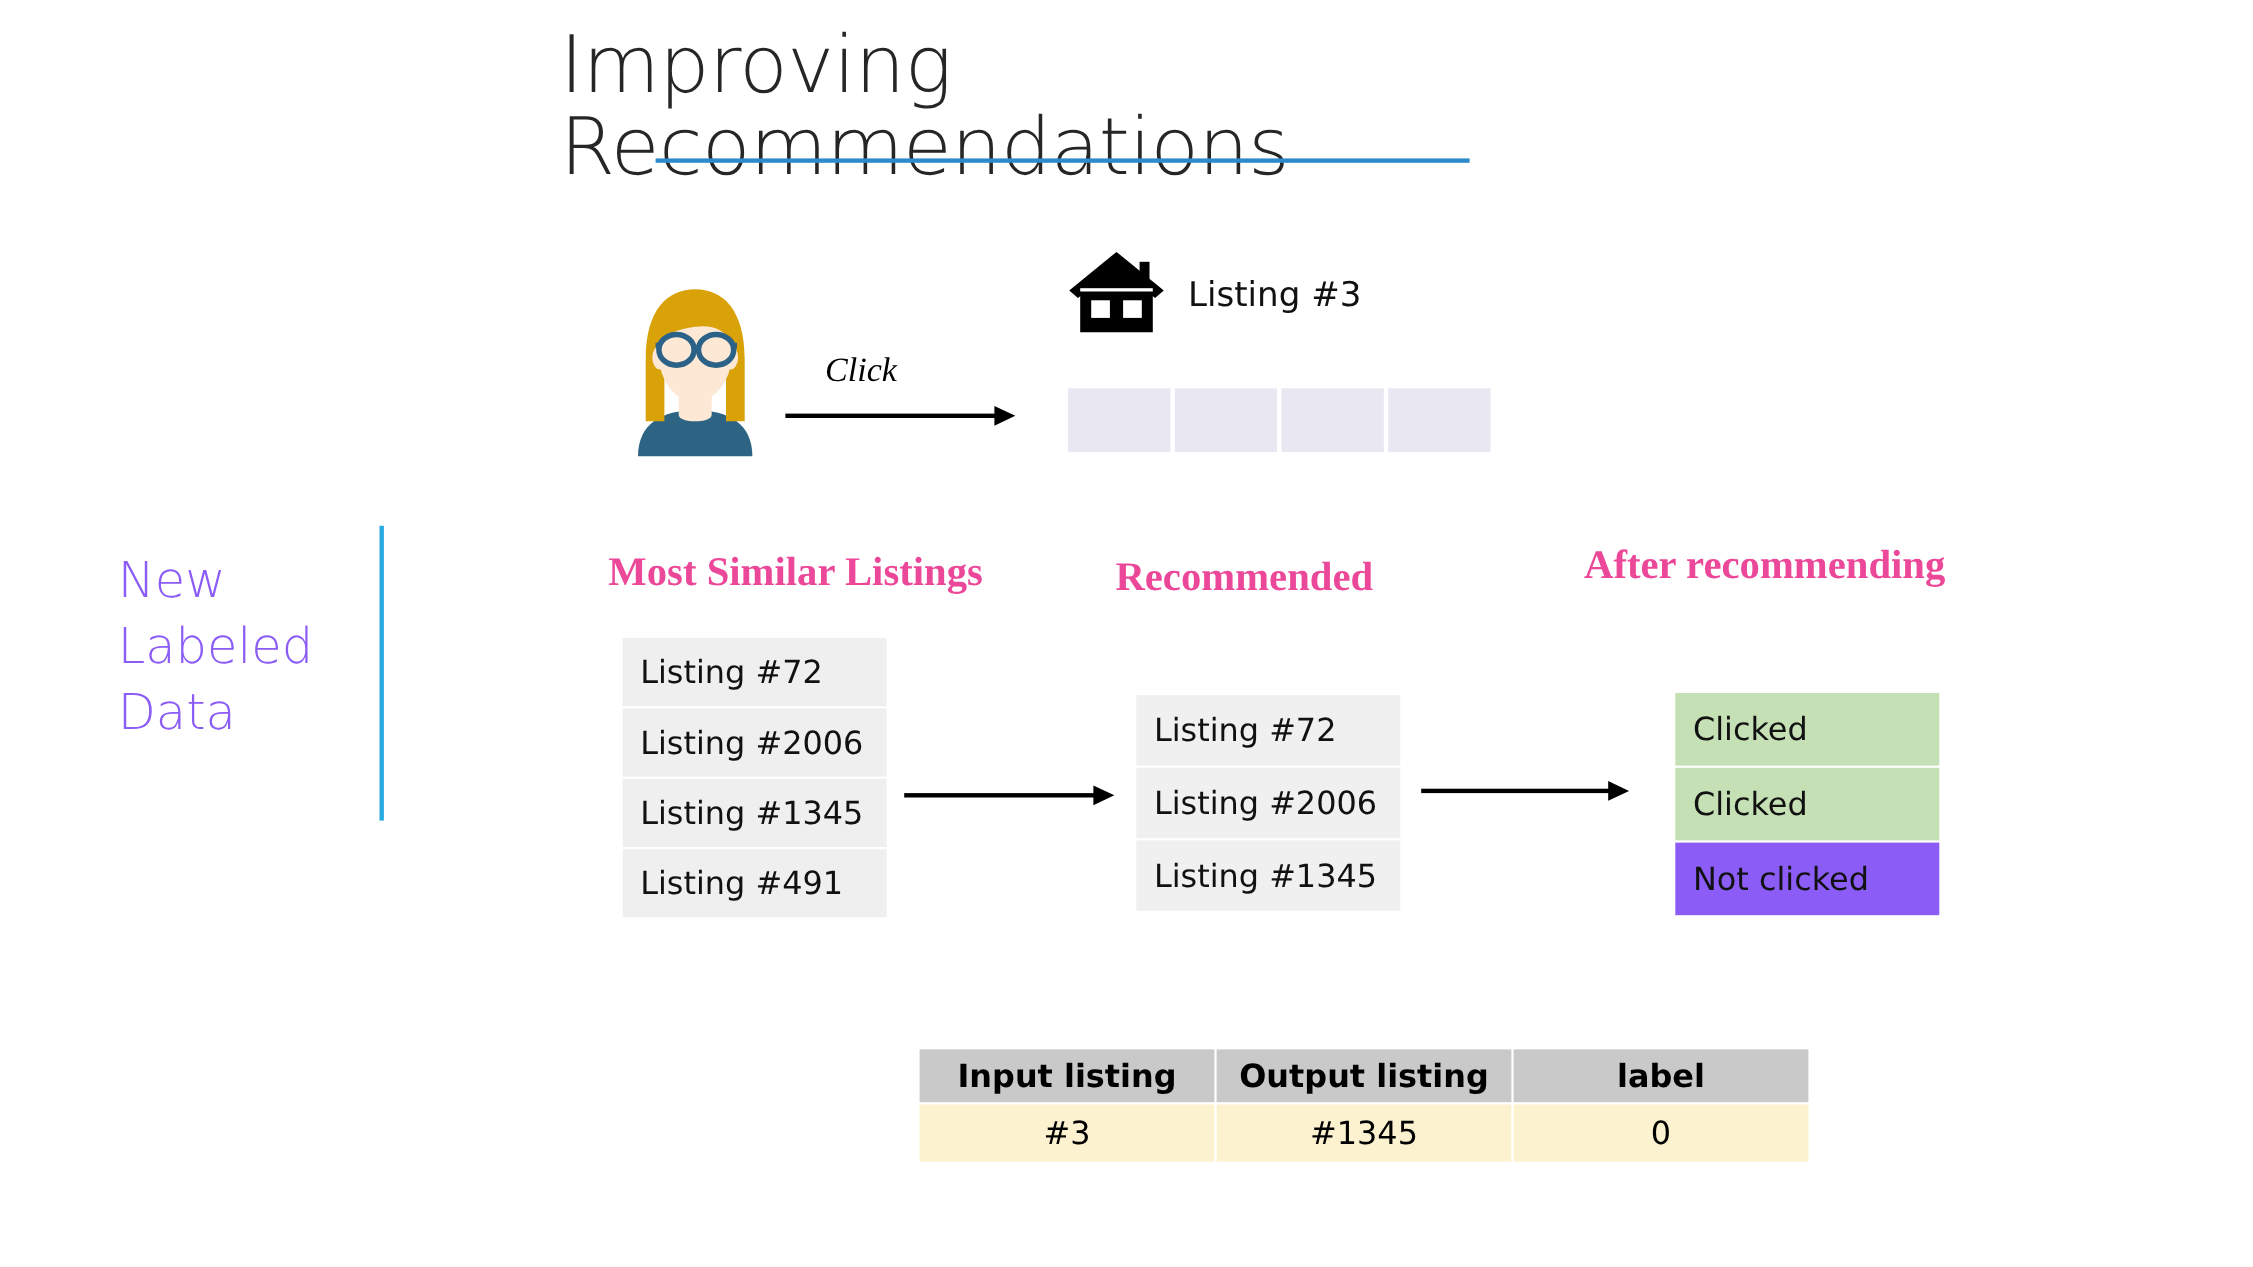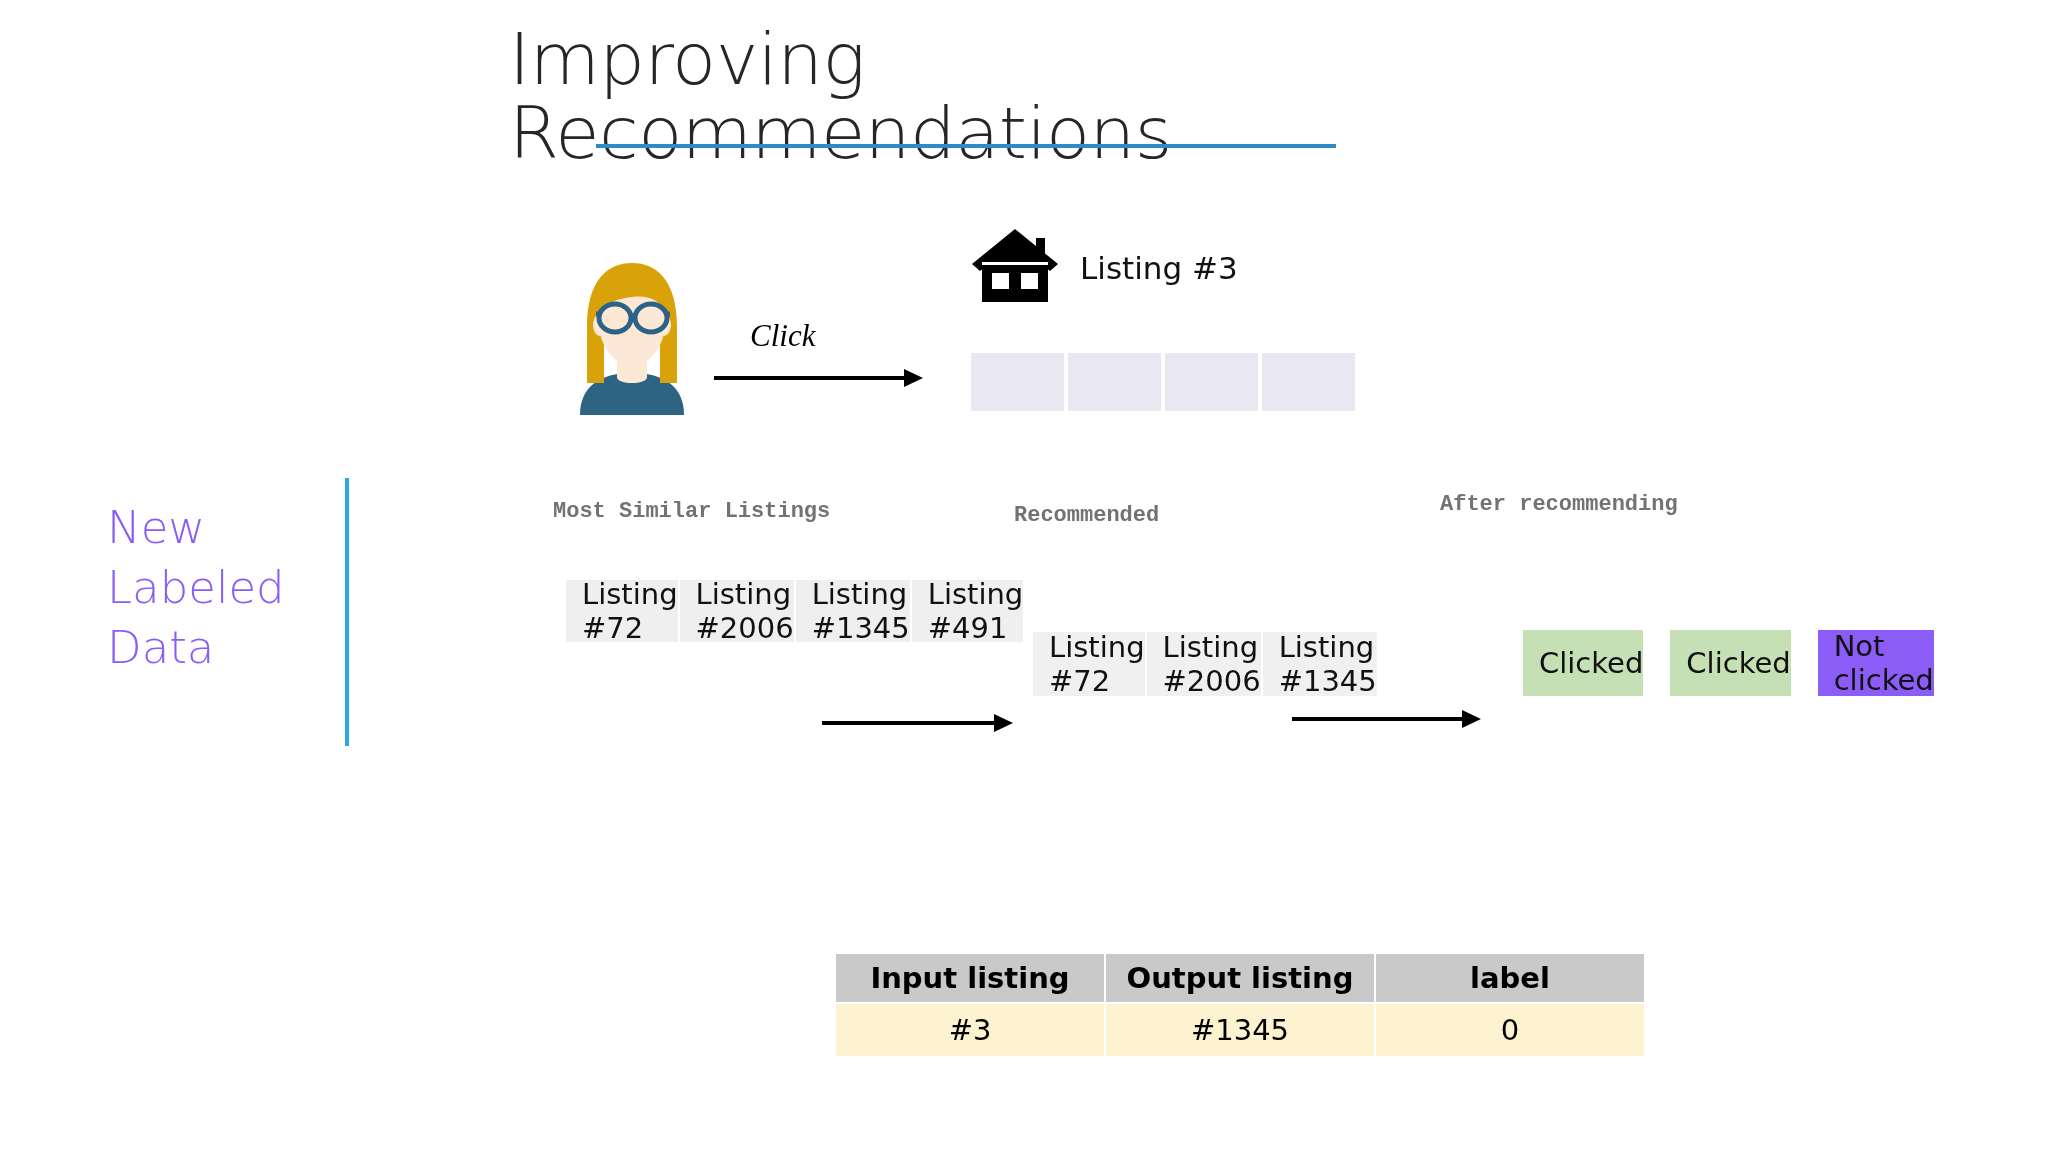--- a/index.html
+++ b/index.html
@@ -124,35 +124,35 @@
     left: 345px;
     top: 478px;
     width: 4px;
     height: 268px;
     background: #29abe2;
   }
 
   
   .col-header {
     position: absolute;
-    font-family: Liberation Mono, monospace;
+    font-family: Liberation Serif, serif;
     font-weight: bold;
-    font-size: 22px;
-    color: #737373;
+    font-size: 37px;
+    color: #ec4899;
     white-space: nowrap;
   }
   #hdr-similar { left: 553px; top: 499px; }
   #hdr-recommended { left: 1014px; top: 503px; }
   #hdr-after { left: 1440px; top: 492px; }
 
   
   .listbox {
     position: absolute;
     display: flex;
-    flex-direction: row;
+    flex-direction: column;
     gap: 2px;
   }
   .list-cell {
     display: flex;
     align-items: center;
     font-family: "DejaVu Sans", sans-serif;
     font-size: 29px;
     color: #111;
     padding-left: 16px;
     box-sizing: border-box;

